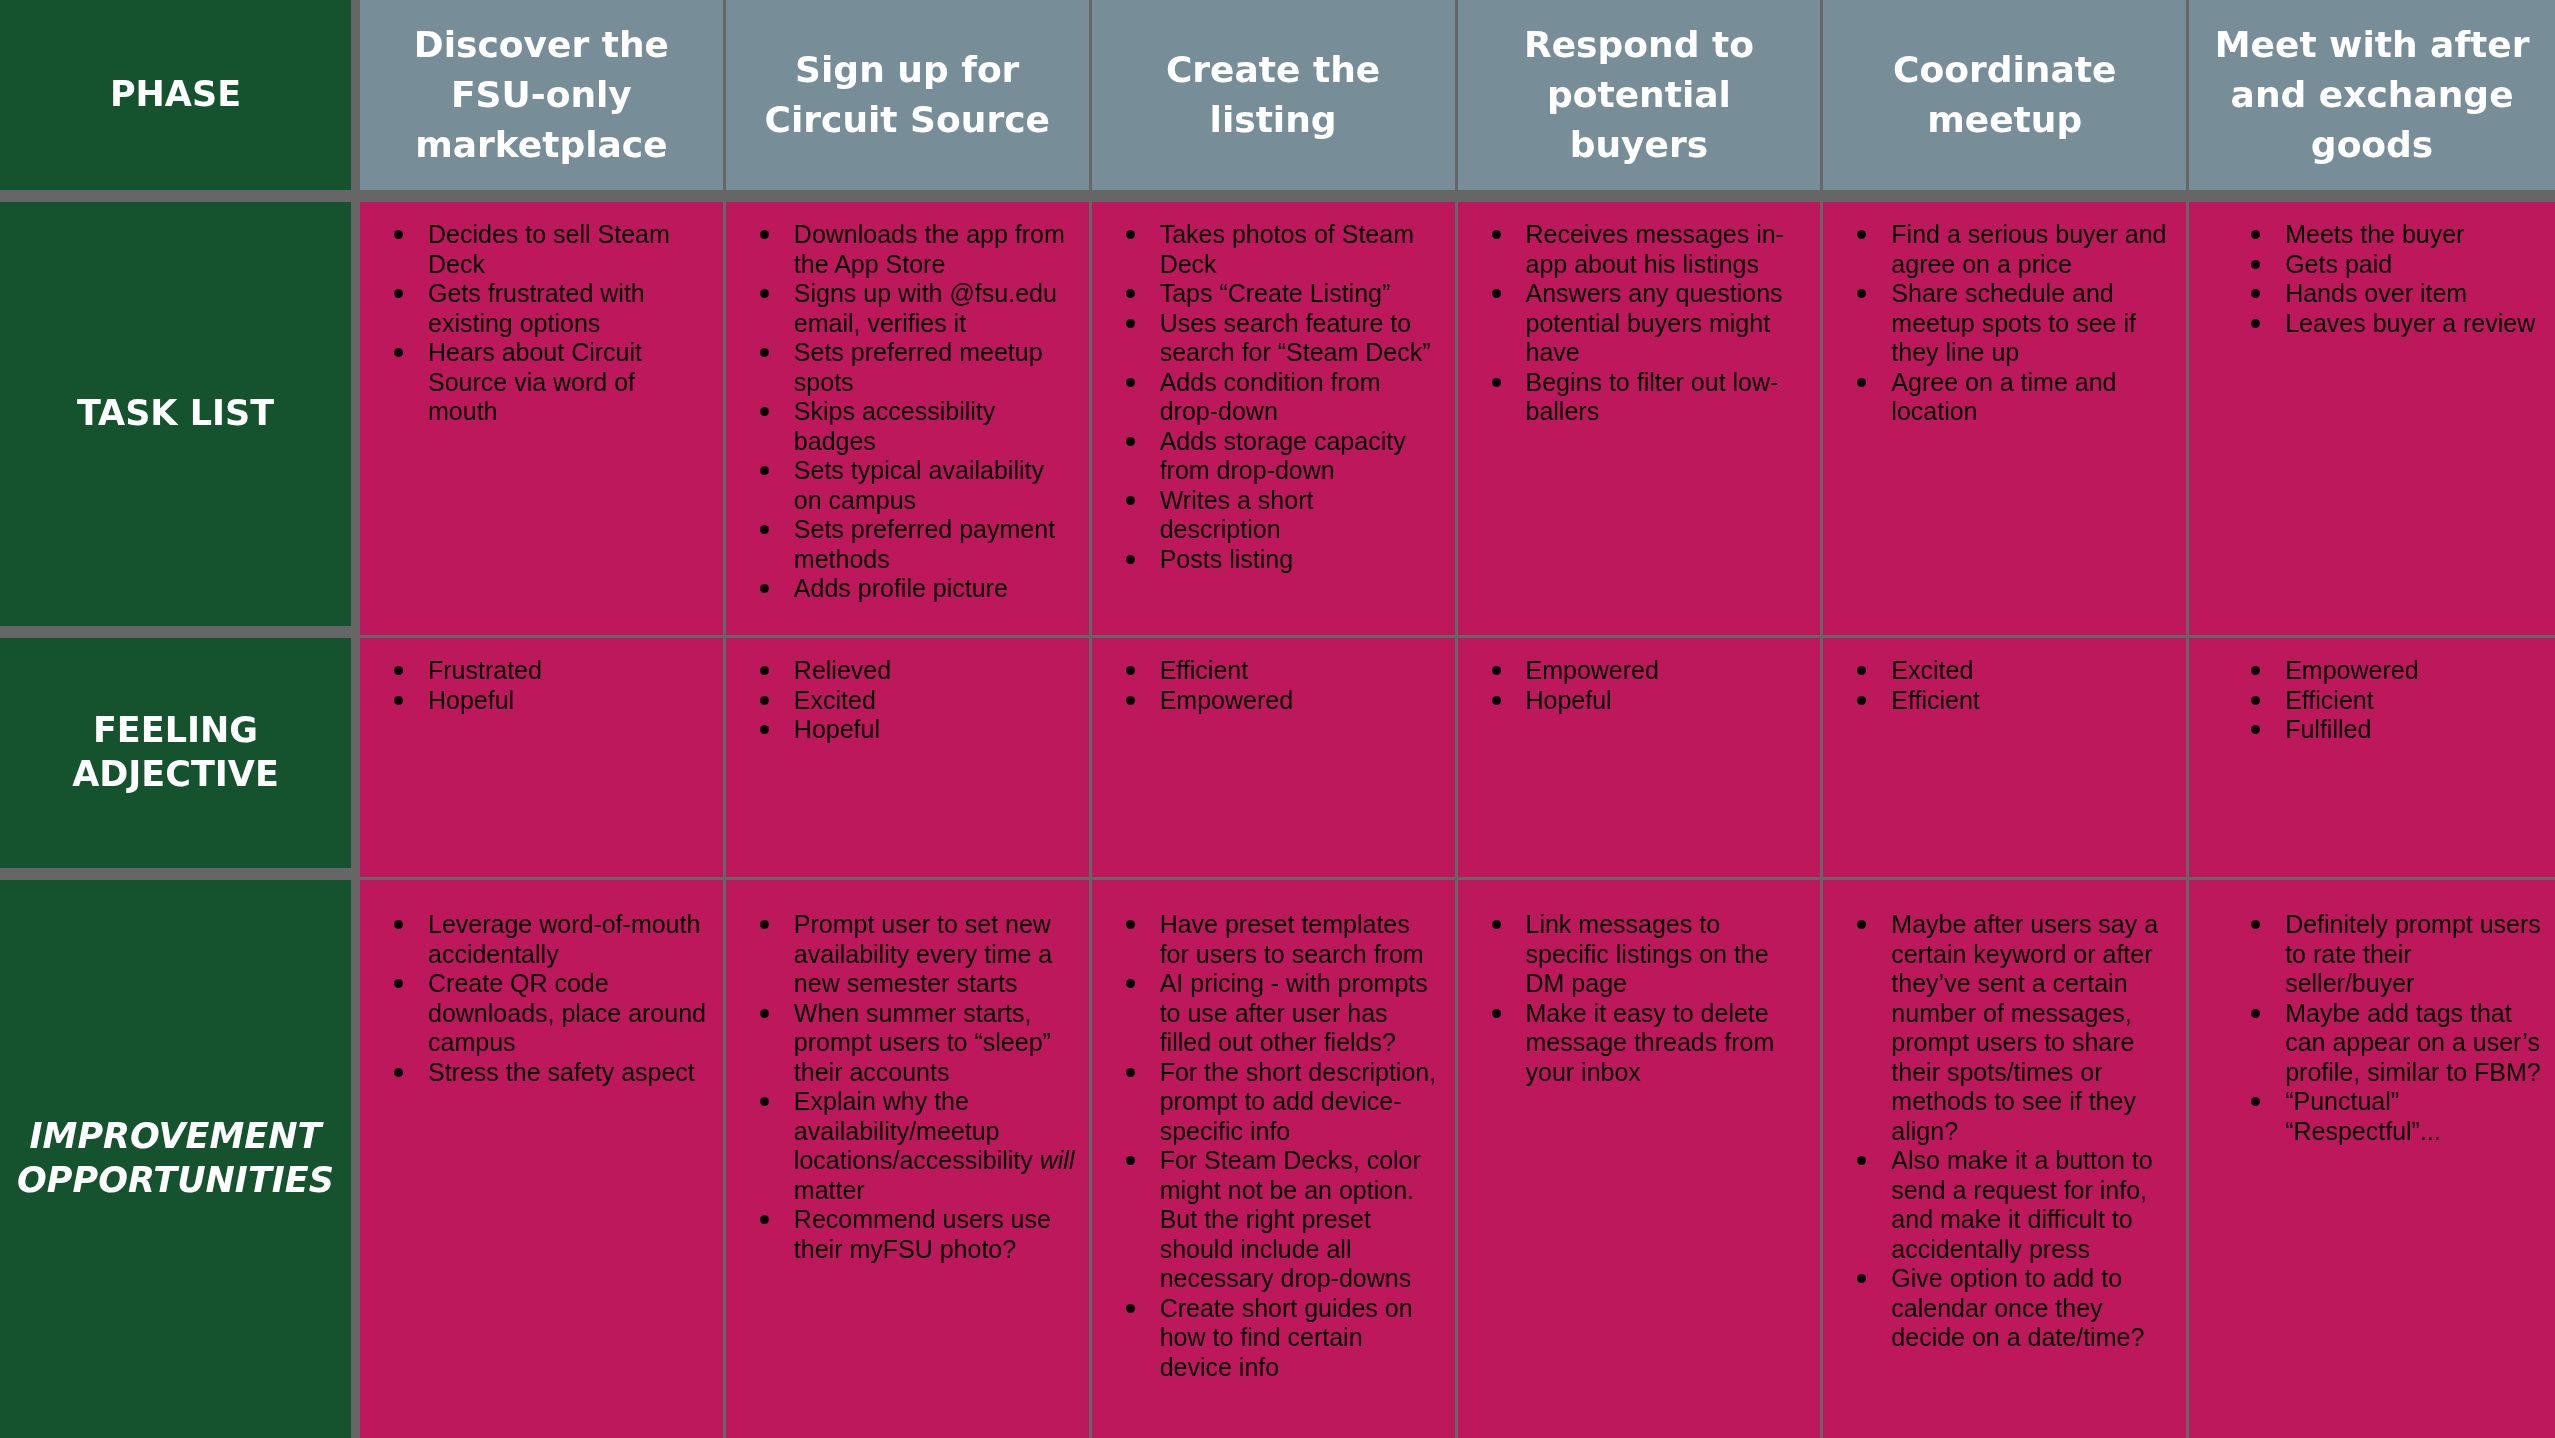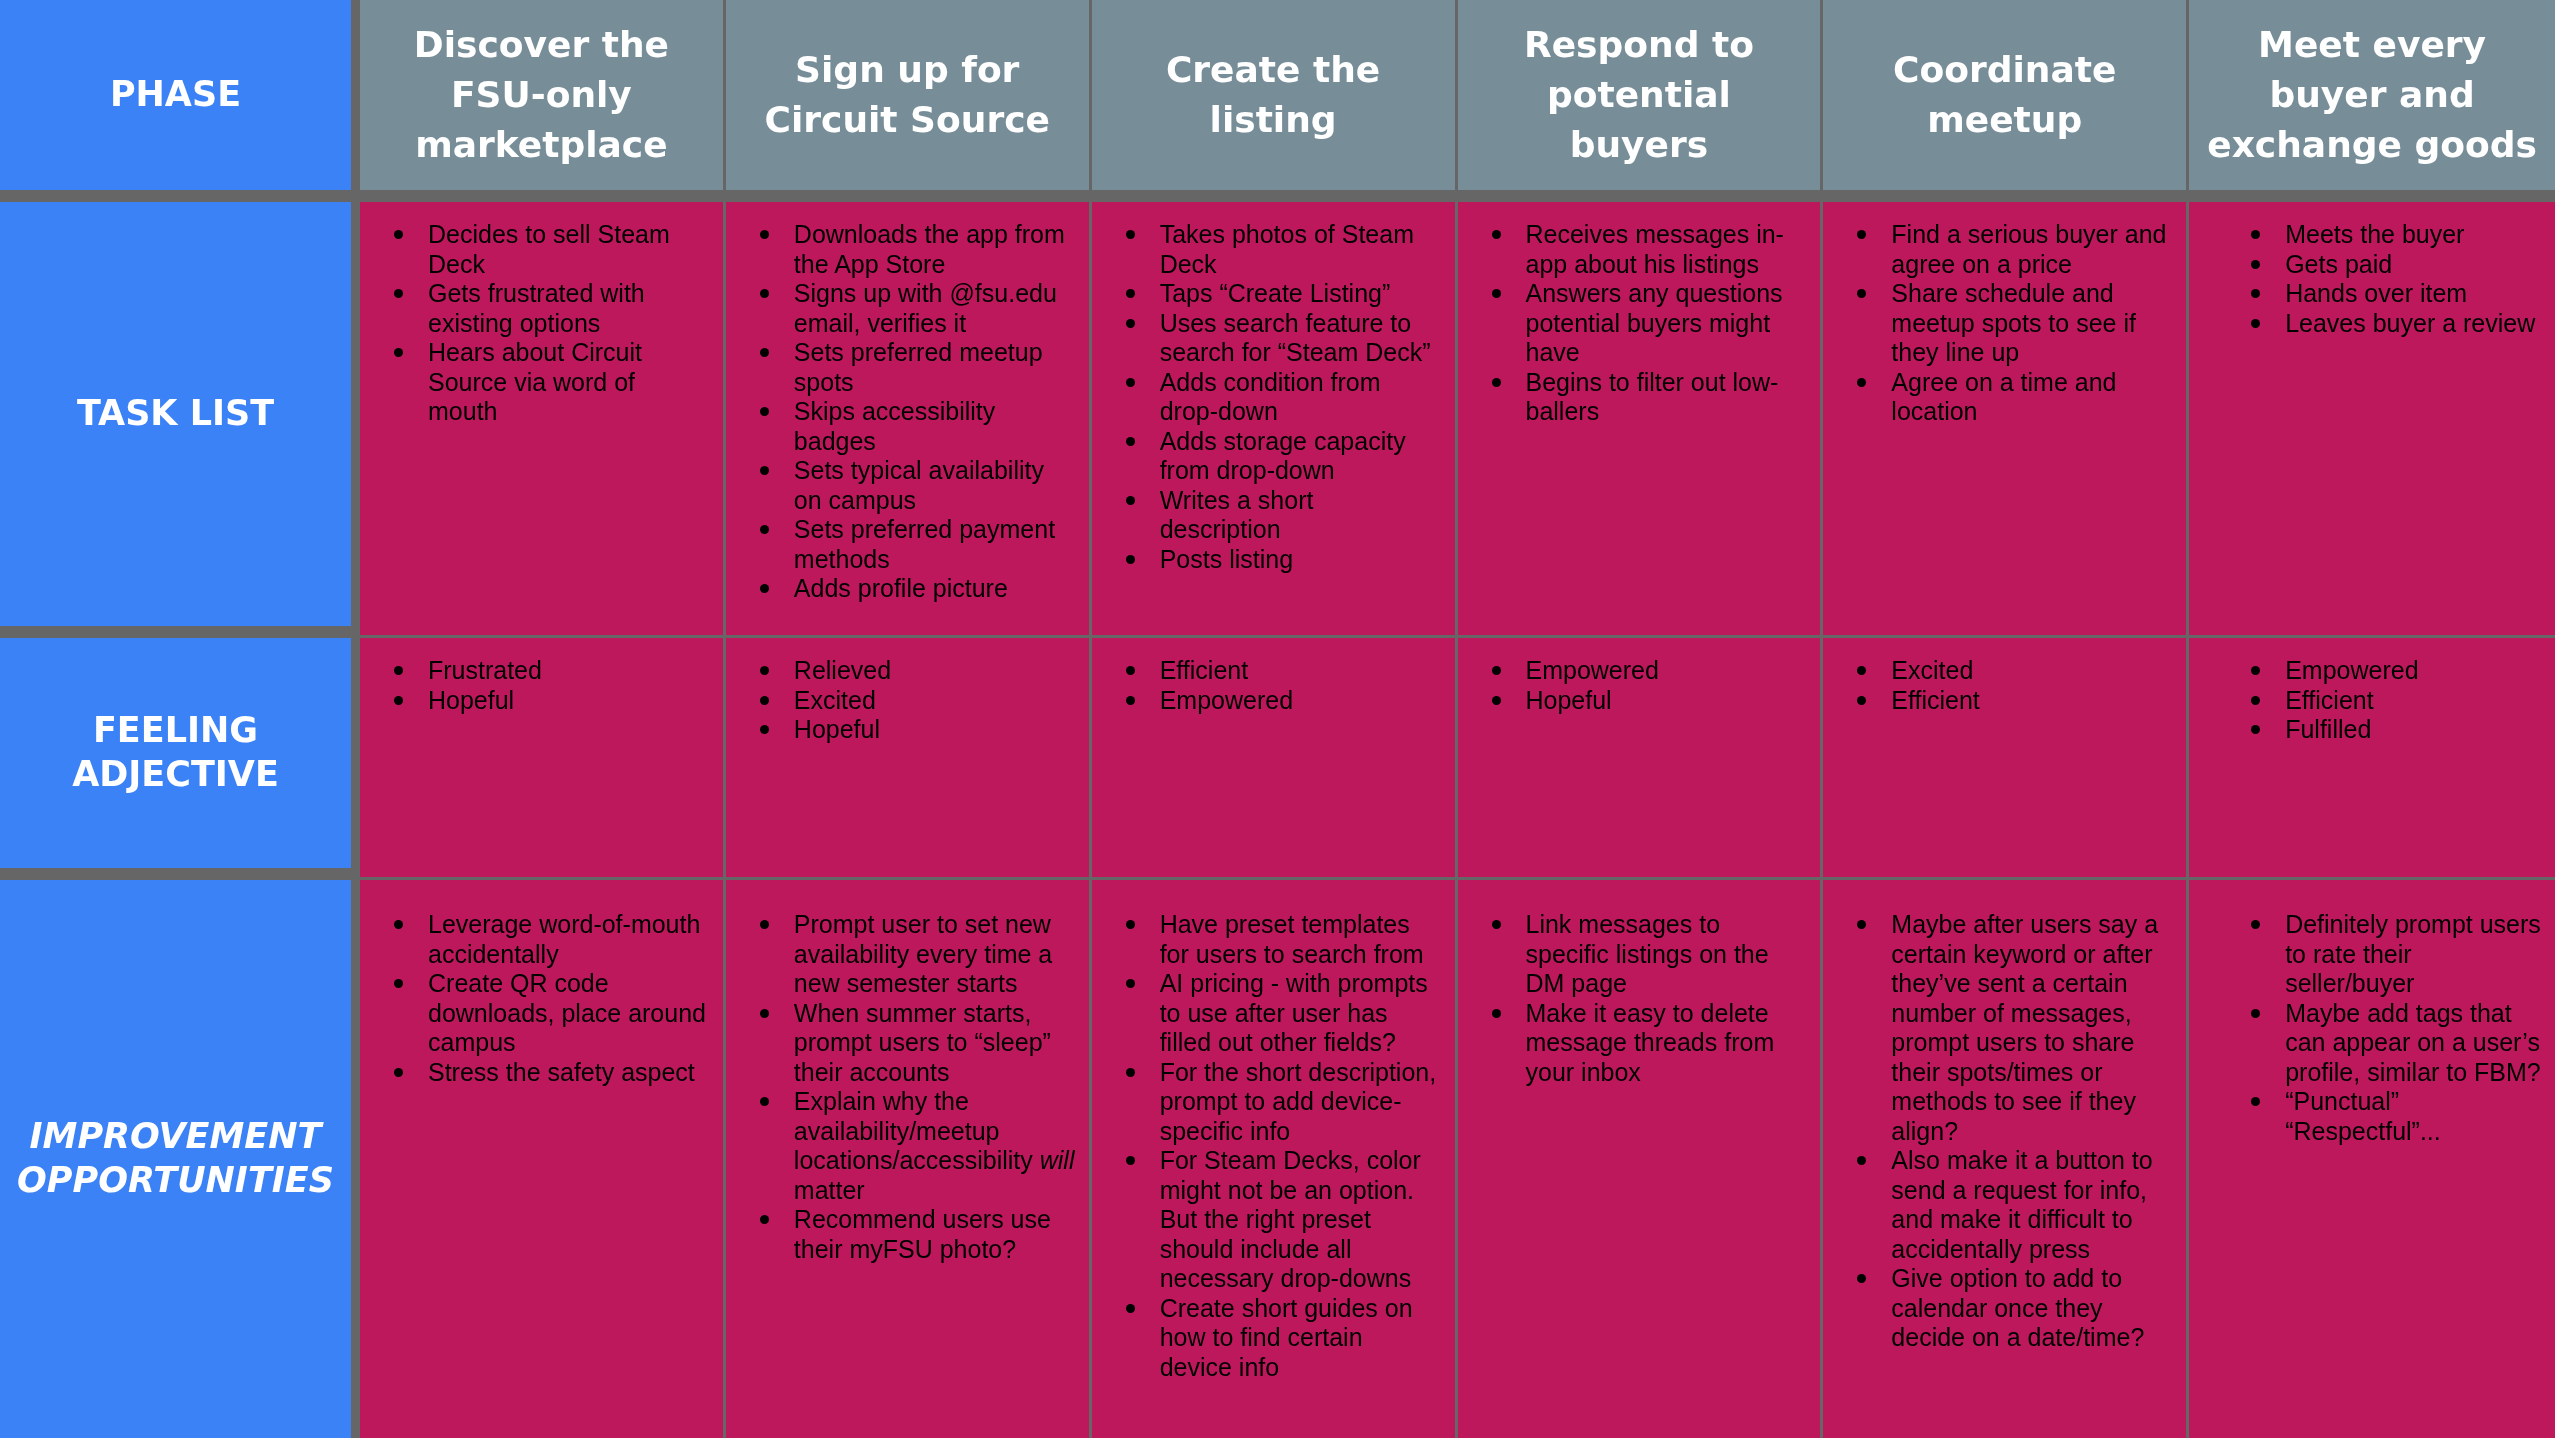--- a/index.html
+++ b/index.html
@@ -11,21 +11,21 @@
   .grid {
     display: grid;
     grid-template-columns: 360px repeat(6, 1fr);
     grid-template-rows: 202px 436px 242px 1fr;
     width: 2555px; height: 1438px;
     column-gap: 0; row-gap: 0;
     background: #666666;
   }
   .cell { box-sizing: border-box; }
   .rowlabel {
-    background: #3b82f6;
+    background: #14532d;
     color: #ffffff;
     font-family: "DejaVu Sans", sans-serif;
     font-weight: bold;
     font-size: 35px;
     line-height: 1.25;
     display: flex; align-items: center; justify-content: center;
     text-align: center;
     border-right: 9px solid #666666;
     border-bottom: 12px solid #666666;
     padding: 0 10px;
@@ -71,21 +71,21 @@
 <body>
 
 <div class="grid" id="grid">
 
   <div class="cell rowlabel">PHASE</div>
   <div class="cell phase-head">Discover the FSU-only marketplace</div>
   <div class="cell phase-head">Sign up for Circuit Source</div>
   <div class="cell phase-head">Create the listing</div>
   <div class="cell phase-head">Respond to potential buyers</div>
   <div class="cell phase-head">Coordinate meetup</div>
-  <div class="cell phase-head lastcol">Meet every buyer and exchange goods</div>
+  <div class="cell phase-head lastcol">Meet with after and exchange goods</div>
 
   <div class="cell rowlabel">TASK LIST</div>
   <div class="cell content toprow">
       <ul>
         <li>Decides to sell Steam Deck</li>
         <li>Gets frustrated with existing options</li>
         <li>Hears about Circuit Source via word of mouth</li>
       </ul>
     </div>
   <div class="cell content toprow">

